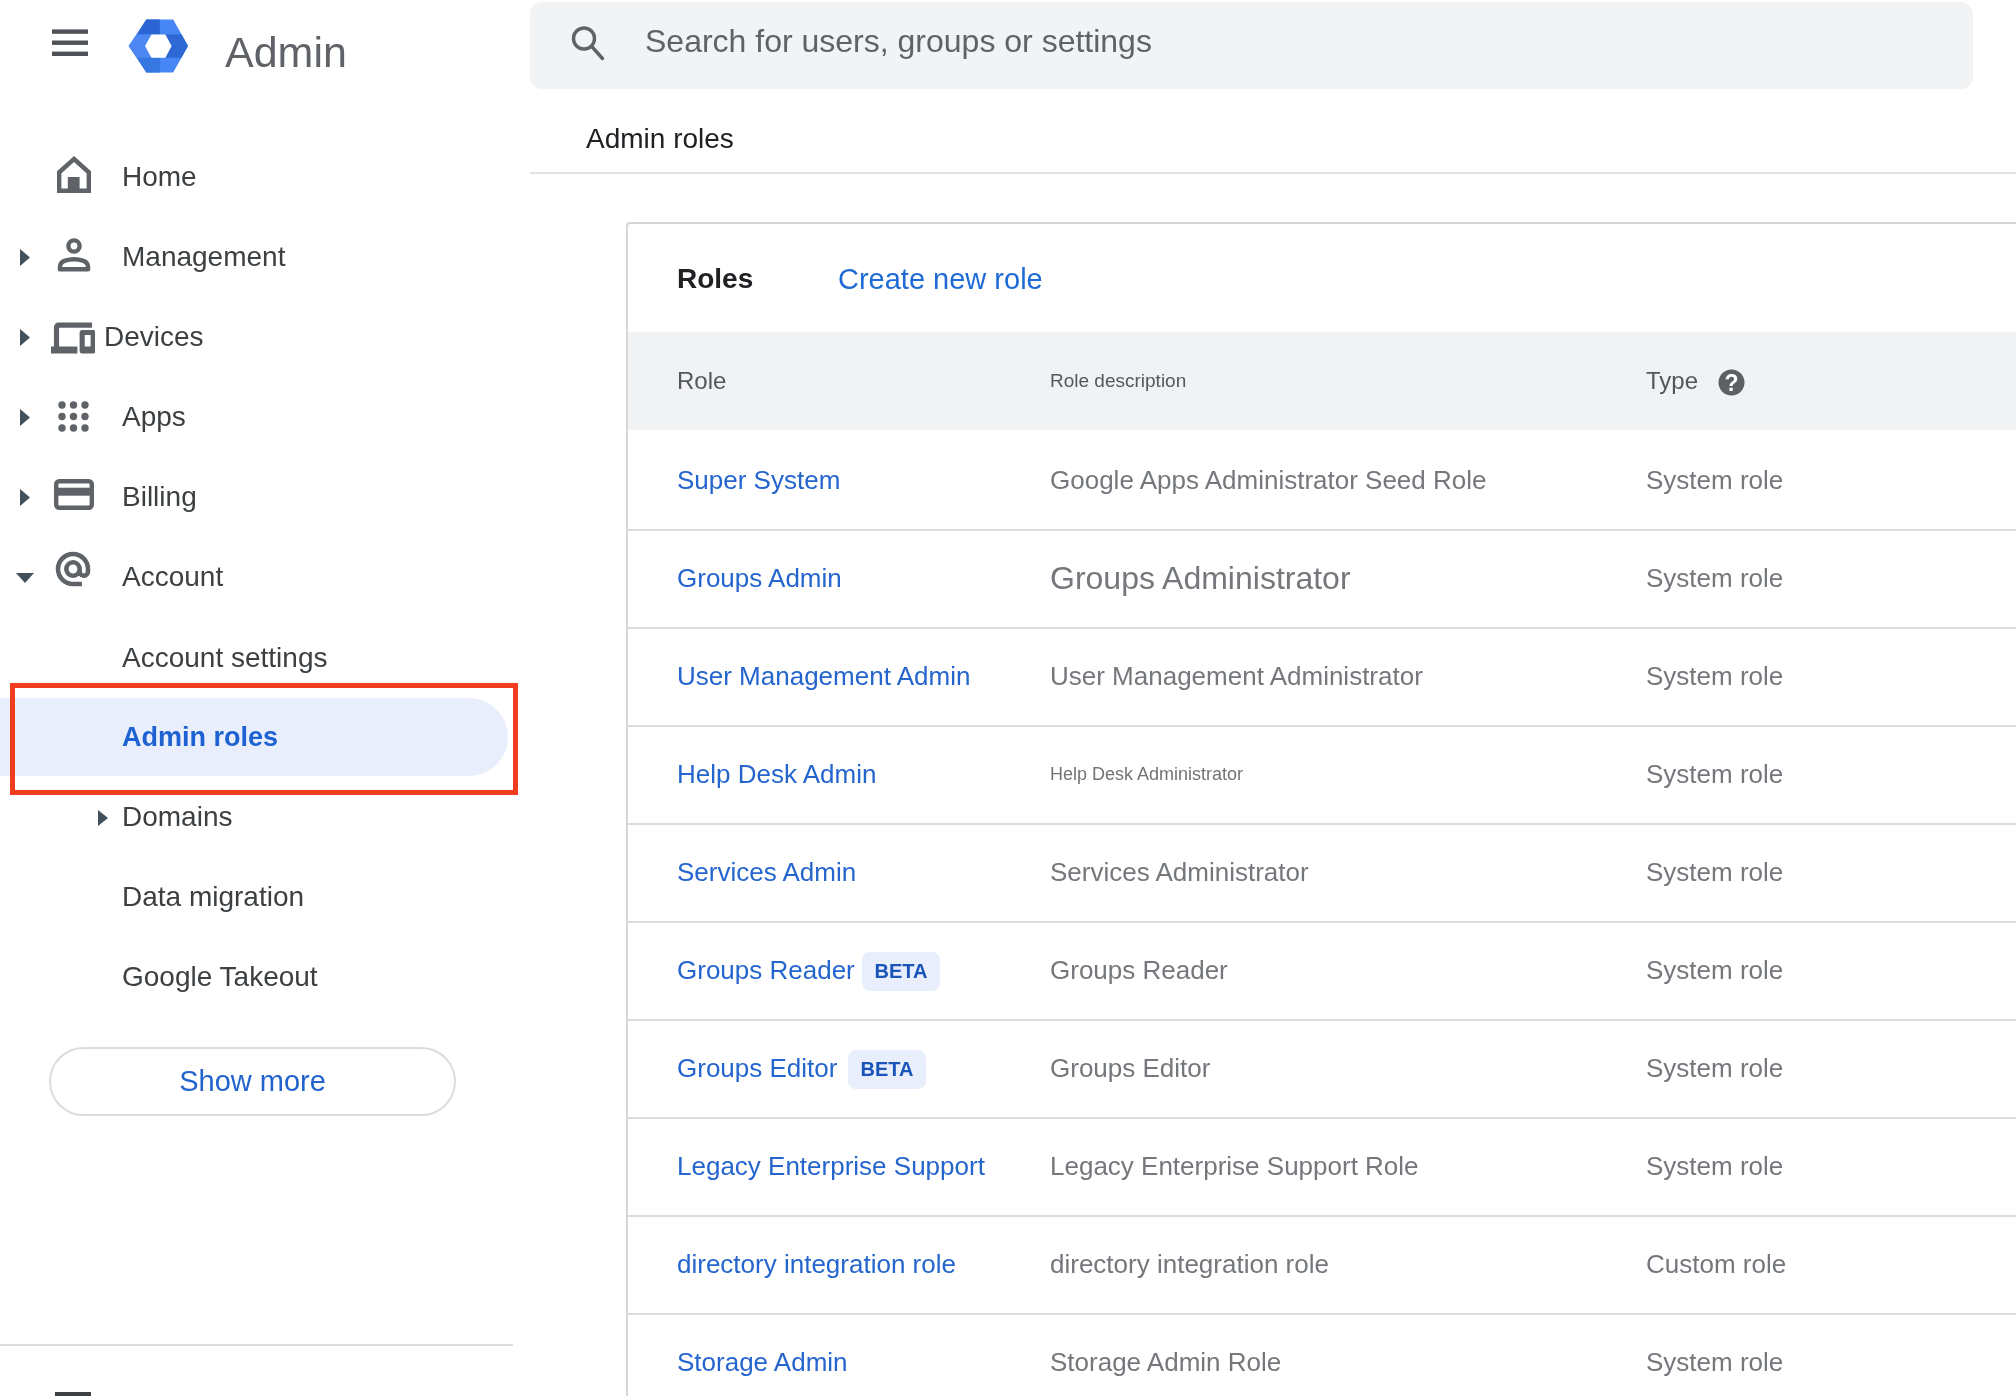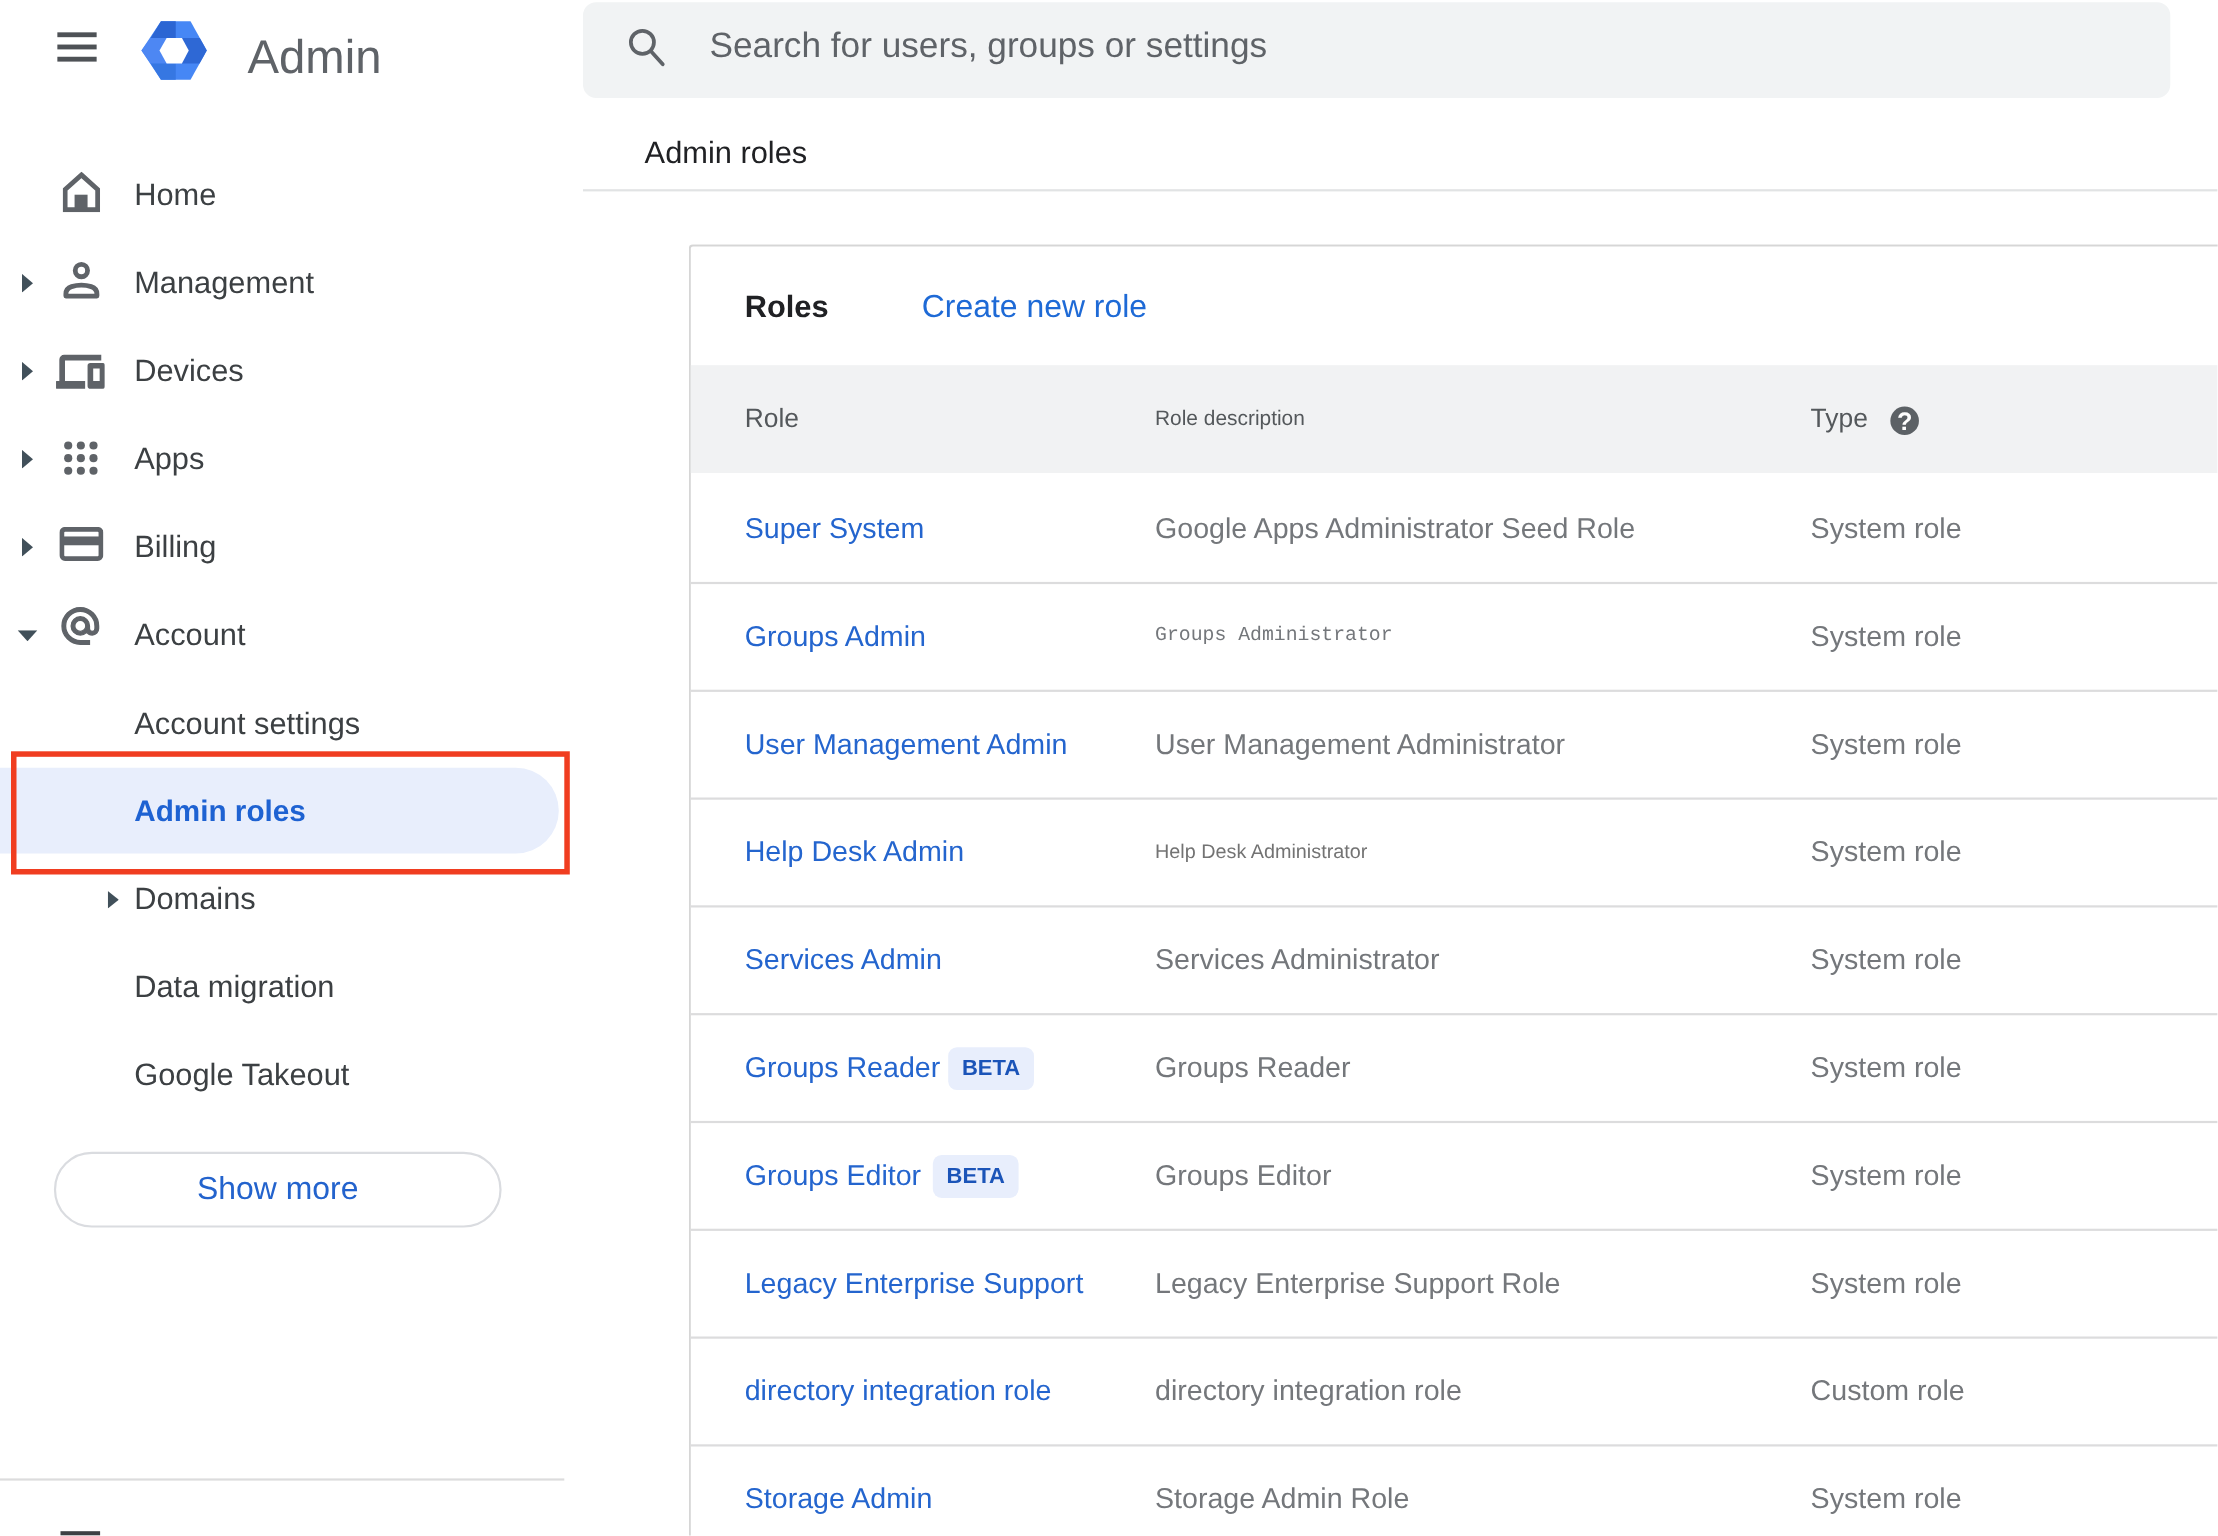--- a/index.html
+++ b/index.html
@@ -52,21 +52,21 @@
   <path d="M2.9 33.2 v-1.9 c0-3.1 2.1-5.7 5.2-6.7 c2.7-0.9 5.8-1.4 8.9-1.4 c3.1 0 6.2 0.5 8.9 1.4 c3.1 1 5.2 3.6 5.2 6.7 v1.9 Z" fill="none" stroke="#5f6368" stroke-width="4.4" stroke-linejoin="round"></path>
 </svg>
 <div class="abs flexv" style="left:122px; top:237px; height:40px; font-size:28px; color:#3c4043;">Management</div>
 
 <svg class="abs" style="left:20px; top:329px;" width="10" height="17" viewBox="0 0 10 17">
     <polygon points="0,0 10,8.5 0,17" fill="#41505a"></polygon>
   </svg>
 <svg class="abs" style="left:51px; top:315.5px;" width="44" height="44" viewBox="0 0 24 24">
   <path d="M4 6h18V4H4c-1.1 0-2 .9-2 2v11H0v3h14v-3H4V6zm19 2h-6c-.55 0-1 .45-1 1v10c0 .55.45 1 1 1h6c.55 0 1-.45 1-1V9c0-.55-.45-1-1-1zm-1 9h-4v-7h4v7z" fill="#5f6368" stroke="#5f6368" stroke-width="0.8"></path>
 </svg>
-<div class="abs flexv" style="left:122px; top:317px; height:40px; font-size:28px; color:#3c4043;">Devices</div>
+<div class="abs flexv" style="left:104px; top:317px; height:40px; font-size:28px; color:#3c4043;">Devices</div>
 
 <svg class="abs" style="left:20px; top:409px;" width="10" height="17" viewBox="0 0 10 17">
     <polygon points="0,0 10,8.5 0,17" fill="#41505a"></polygon>
   </svg>
 <svg class="abs" style="left:58px; top:400.5px;" width="32" height="32" viewBox="0 0 32 32">
   <g fill="#5f6368">
     <circle cx="4" cy="4" r="3.7"></circle>
       <circle cx="15.5" cy="4" r="3.7"></circle>
       <circle cx="27" cy="4" r="3.7"></circle>
     <circle cx="4" cy="15.5" r="3.7"></circle>
@@ -128,21 +128,21 @@
   <circle cx="13.5" cy="13.5" r="13" fill="#5c6165"></circle>
   <text x="13.5" y="21.5" text-anchor="middle" font-family="Liberation Sans" font-size="23" font-weight="bold" fill="#fff">?</text>
 </svg>
 
 <div class="abs flexv" style="left:677px; top:460px; height:40px; font-size:26px; color:#2465ce;">Super System</div>
 <div class="abs flexv" style="left:1050px; top:460px; height:40px; font-size:26px; color:#74777b;">Google Apps Administrator Seed Role</div>
 <div class="abs flexv" style="left:1646px; top:460px; height:40px; font-size:26px; color:#74777b;">System role</div>
 <div class="abs" style="left:628px; top:529px; width:1388px; height:2px; background:#dcdcdd;"></div>
 
 <div class="abs flexv" style="left:677px; top:558px; height:40px; font-size:26px; color:#2465ce;">Groups Admin</div>
-<div class="abs flexv" style="left:1050px; top:558px; height:40px; font-size:18px; color:#74777b;font-family:Liberation Mono, monospace;">Groups Administrator</div>
+<div class="abs flexv" style="left:1050px; top:558px; height:40px; font-size:32px; color:#74777b;">Groups Administrator</div>
 <div class="abs flexv" style="left:1646px; top:558px; height:40px; font-size:26px; color:#74777b;">System role</div>
 <div class="abs" style="left:628px; top:627px; width:1388px; height:2px; background:#dcdcdd;"></div>
 
 <div class="abs flexv" style="left:677px; top:656px; height:40px; font-size:26px; color:#2465ce;">User Management Admin</div>
 <div class="abs flexv" style="left:1050px; top:656px; height:40px; font-size:26px; color:#74777b;">User Management Administrator</div>
 <div class="abs flexv" style="left:1646px; top:656px; height:40px; font-size:26px; color:#74777b;">System role</div>
 <div class="abs" style="left:628px; top:725px; width:1388px; height:2px; background:#dcdcdd;"></div>
 
 <div class="abs flexv" style="left:677px; top:754px; height:40px; font-size:26px; color:#2465ce;">Help Desk Admin</div>
 <div class="abs flexv" style="left:1050px; top:754px; height:40px; font-size:18px; color:#737373;">Help Desk Administrator</div>

